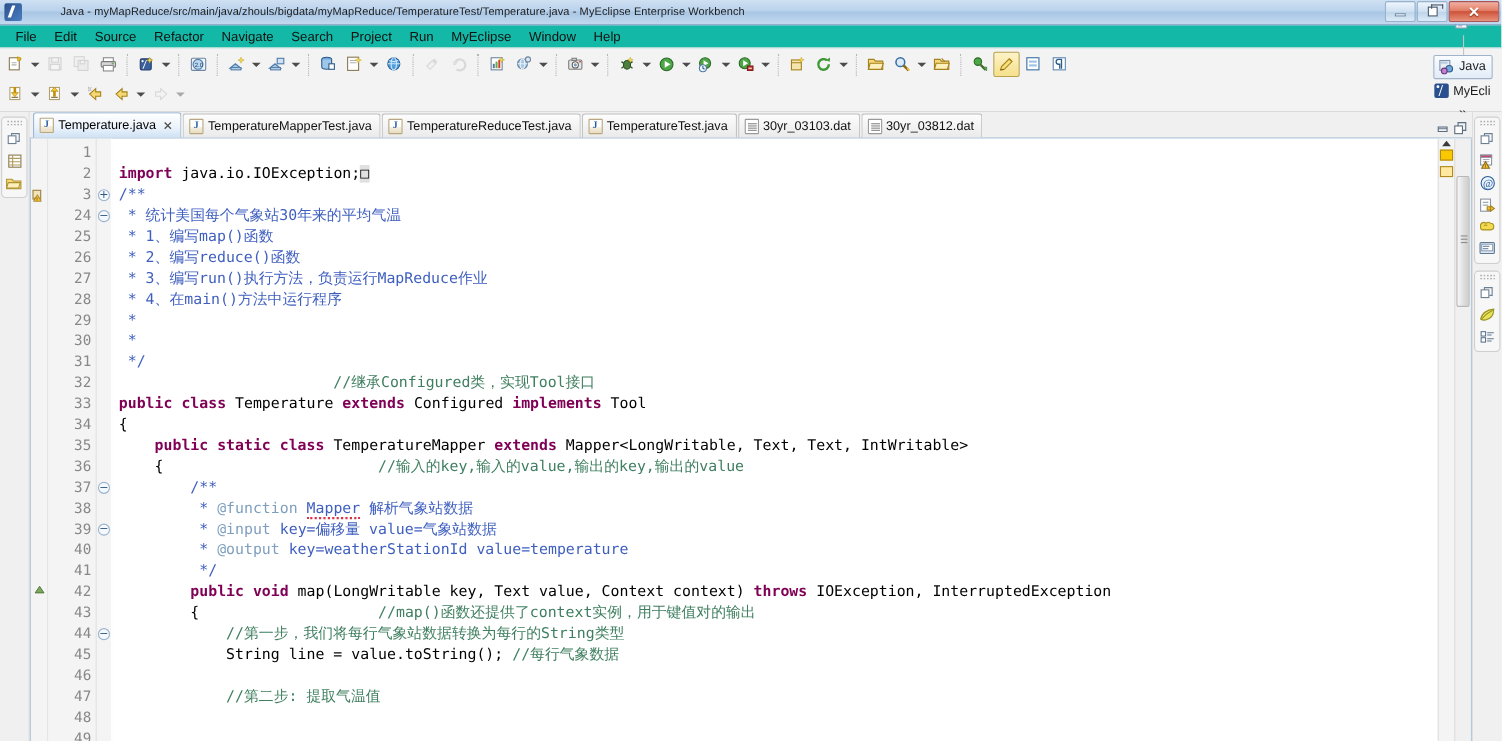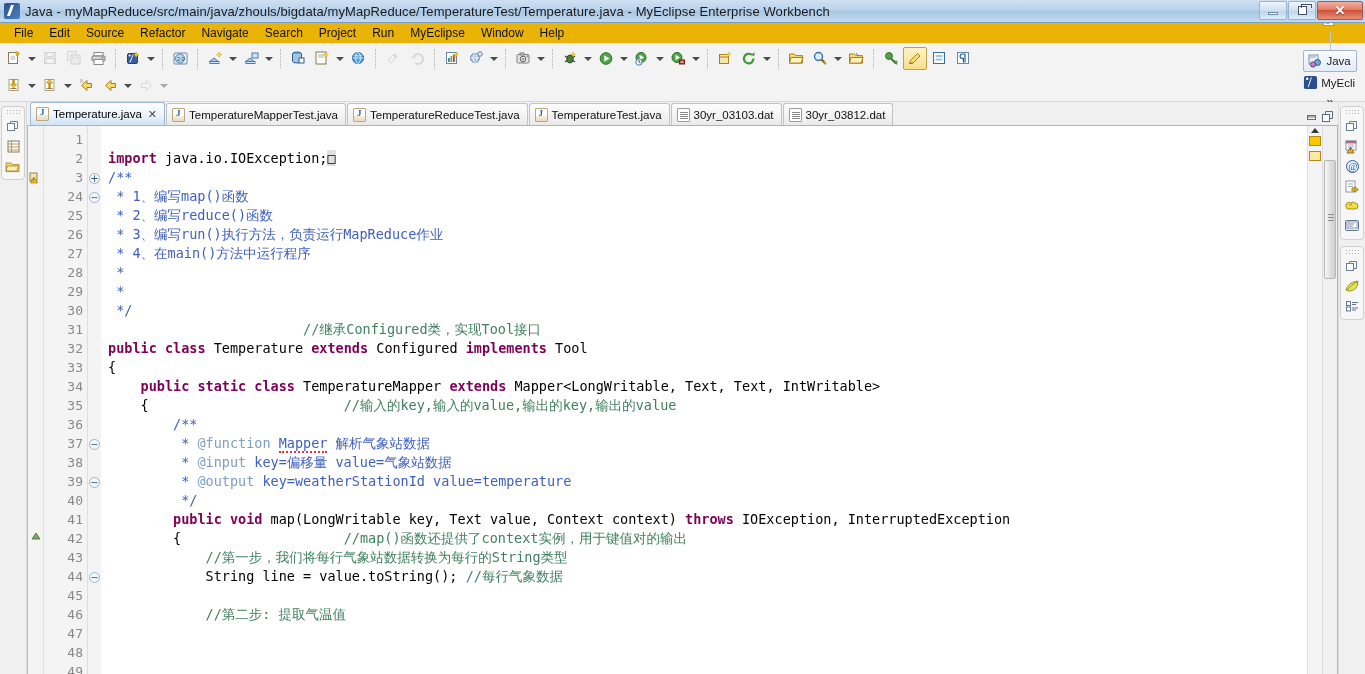--- a/index.html
+++ b/index.html
@@ -36,24 +36,25 @@
   }
   .title-ico::after {
     content: "";
     position: absolute;
     left: 5px; top: 2px;
     width: 3px; height: 11px;
     background: #fff;
     transform: skewX(-20deg);
   }
   .title-text {
-    font-size: 13px;
+    font-size: 10px;
     color: #1b1b1b;
     white-space: nowrap;
     letter-spacing: 0.1px;
+    margin-left: 30px;
   }
   .winbtns {
     position: absolute;
     right: 2px; top: 1px;
     display: flex;
     gap: 1px;
   }
   .winbtn {
     width: 28px; height: 19px;
     border: 1px solid #9ab3cd;
@@ -68,21 +69,21 @@
     background: linear-gradient(to bottom, #f2b0a2, #e07a63 48%, #cd523a 50%, #e88f78);
   }
   .gl-min { width: 10px; height: 3px; background: #fff; border: 1px solid #6d8aa8; margin-top: 6px; }
   .gl-max { width: 9px; height: 9px; border: 1px solid #44546a; background: #fff; position: relative; }
   .gl-max::before { content:""; position:absolute; left:2px; top:-3px; width:9px; height:3px; border:1px solid #44546a; border-bottom:none; }
   .gl-close { color: #fff; font-size: 13px; font-weight: bold; line-height: 1; text-shadow: 0 1px 1px #8b2a14;}
 
   
   .menubar {
     height: 21px;
-    background: #eab308;
+    background: #14b8a6;
     display: flex;
     align-items: center;
     padding-left: 6px;
     border-bottom: 1px solid #e7e7e7;
   }
   .menu-item {
     font-size: 12px;
     color: #111;
     padding: 2px 8px;
     cursor: default;
@@ -944,20 +945,21 @@
             <div class="fd"></div>
             <div class="fd"></div>
             <div class="fd"></div>
             <div class="fd"></div>
             <div class="fd"></div>
           </div>
         <div class="code" id="codearea">
             <div class="cl">&nbsp;</div>
             <div class="cl"><span class="kw">import</span><span> java.io.IOException;</span><span class="occ">□</span></div>
             <div class="cl"><span class="jd">/**</span></div>
+            <div class="cl"><span class="jd"> * 统计美国每个气象站30年来的平均气温</span></div>
             <div class="cl"><span class="jd"> * 1、编写map()函数</span></div>
             <div class="cl"><span class="jd"> * 2、编写reduce()函数</span></div>
             <div class="cl"><span class="jd"> * 3、编写run()执行方法，负责运行MapReduce作业</span></div>
             <div class="cl"><span class="jd"> * 4、在main()方法中运行程序</span></div>
             <div class="cl"><span class="jd"> *</span></div>
             <div class="cl"><span class="jd"> *</span></div>
             <div class="cl"><span class="jd"> */</span></div>
             <div class="cl"><span class="cm">                        //继承Configured类，实现Tool接口</span></div>
             <div class="cl"><span class="kw">public class</span><span> Temperature </span><span class="kw">extends</span><span> Configured </span><span class="kw">implements</span><span> Tool</span></div>
             <div class="cl"><span>{</span></div>

